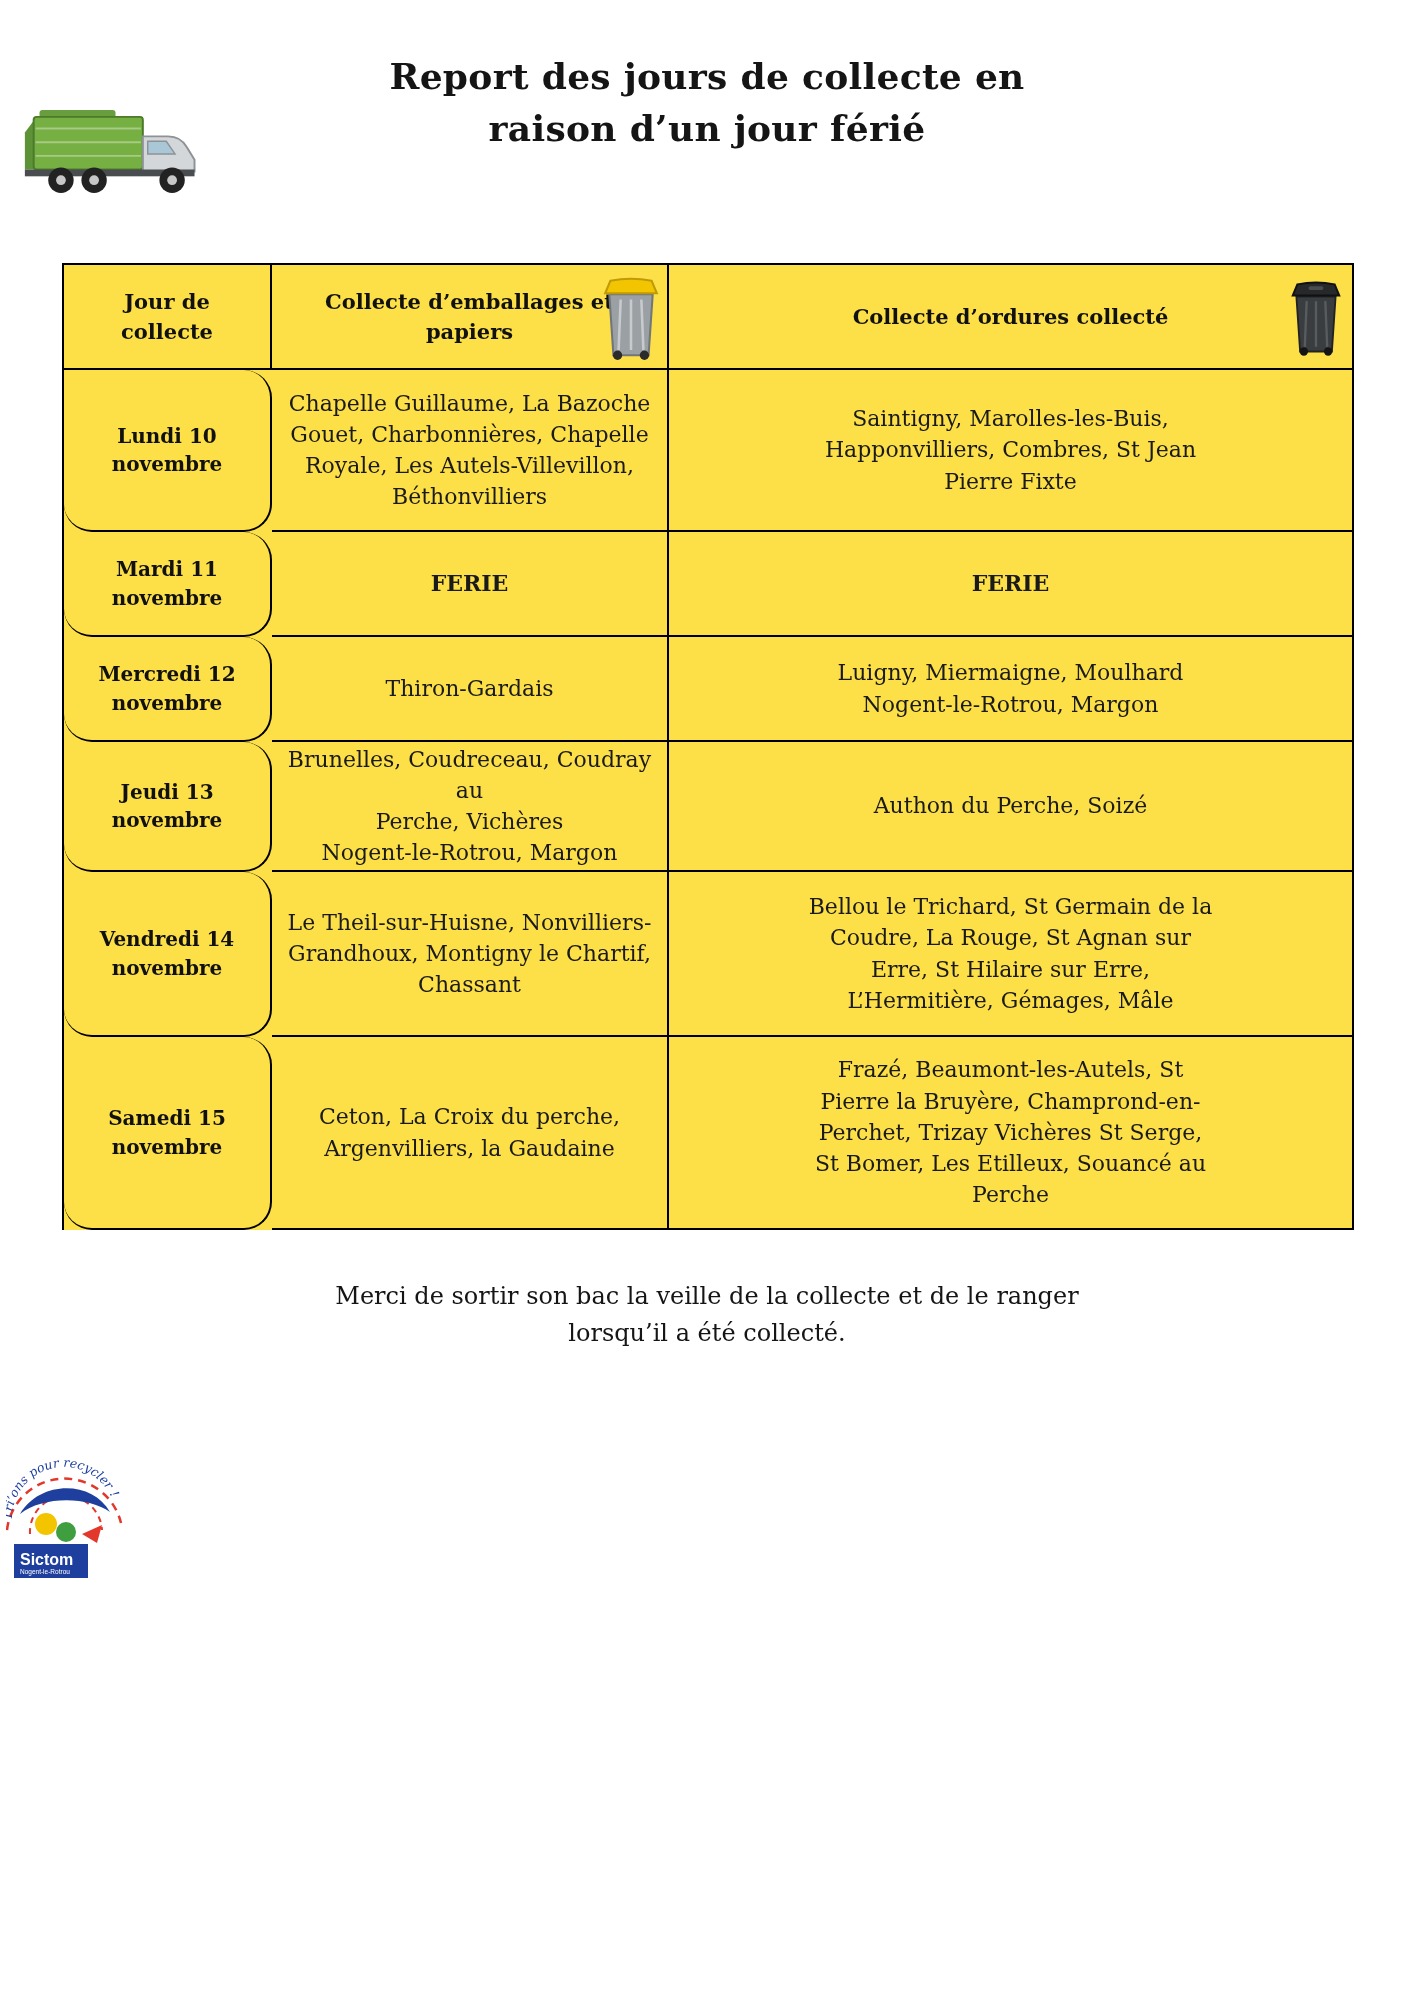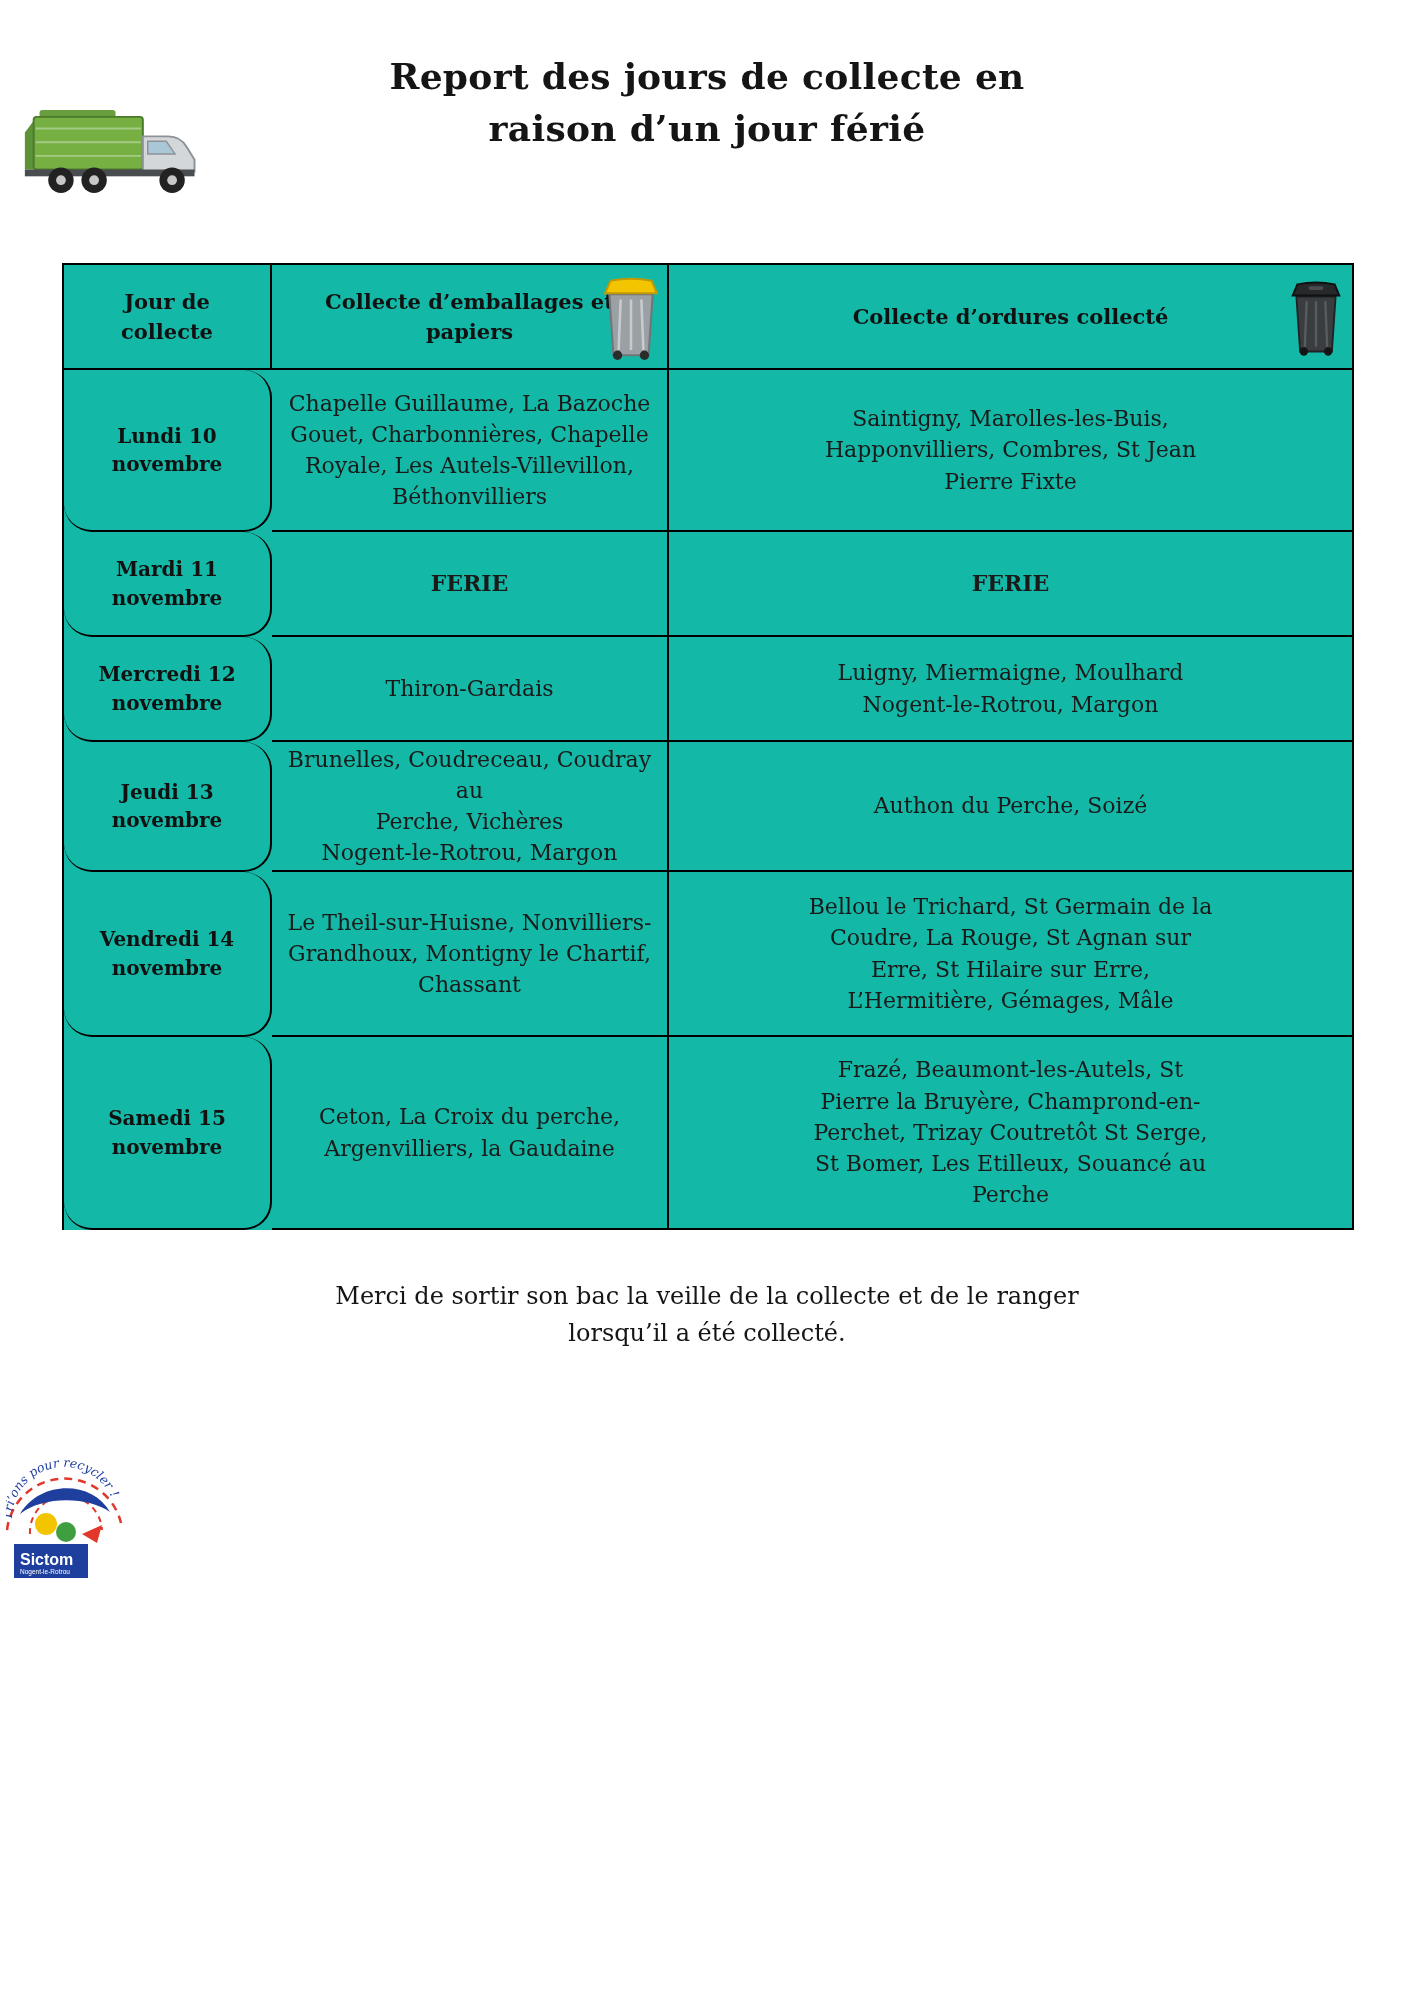--- a/index.html
+++ b/index.html
@@ -21,21 +21,21 @@
 
   .truck-wrap { position:absolute; left:20px; top:100px; width:195px; height:100px; }
 
   
   .table {
     position:absolute; left:62px; top:263px;
     display:grid;
     grid-template-columns:208px 397px 685px;
     grid-template-rows:105px 162px 105px 105px 130px 165px 193px;
     border-top:2.5px solid #000; border-left:2.5px solid #000;
-    background:#14b8a6;
+    background:#fde047;
   }
   .cell {
     border-right:2.5px solid #000; border-bottom:2.5px solid #000;
     display:flex; align-items:center; justify-content:center;
     text-align:center; padding:6px 12px;
     font-size:22px; line-height:1.42; white-space:pre-line;
     position:relative; color:#1a1a1a;
   }
   .day  { font-weight:700; font-size:20px; padding:6px 4px; color:#111;border-radius:28px; }
   .th   { font-weight:700; font-size:21px; white-space:normal; color:#111; }
@@ -148,21 +148,21 @@
 Coudre, La Rouge, St Agnan sur
 Erre, St Hilaire sur Erre,
 L’Hermitière, Gémages, Mâle</div>
 
   <div class="cell day">Samedi 15
 novembre</div>
   <div class="cell">Ceton, La Croix du perche,
 Argenvilliers, la Gaudaine</div>
   <div class="cell">Frazé, Beaumont-les-Autels, St
 Pierre la Bruyère, Champrond-en-
-Perchet, Trizay Coutretôt St Serge,
+Perchet, Trizay Vichères St Serge,
 St Bomer, Les Etilleux, Souancé au
 Perche</div>
 
 </div>
 
 <div class="footer">
   <span class="footer-line">Merci de sortir son bac la veille de la collecte et de le ranger</span>
   <span class="footer-line">lorsqu’il a été collecté.</span>
 </div>
 

